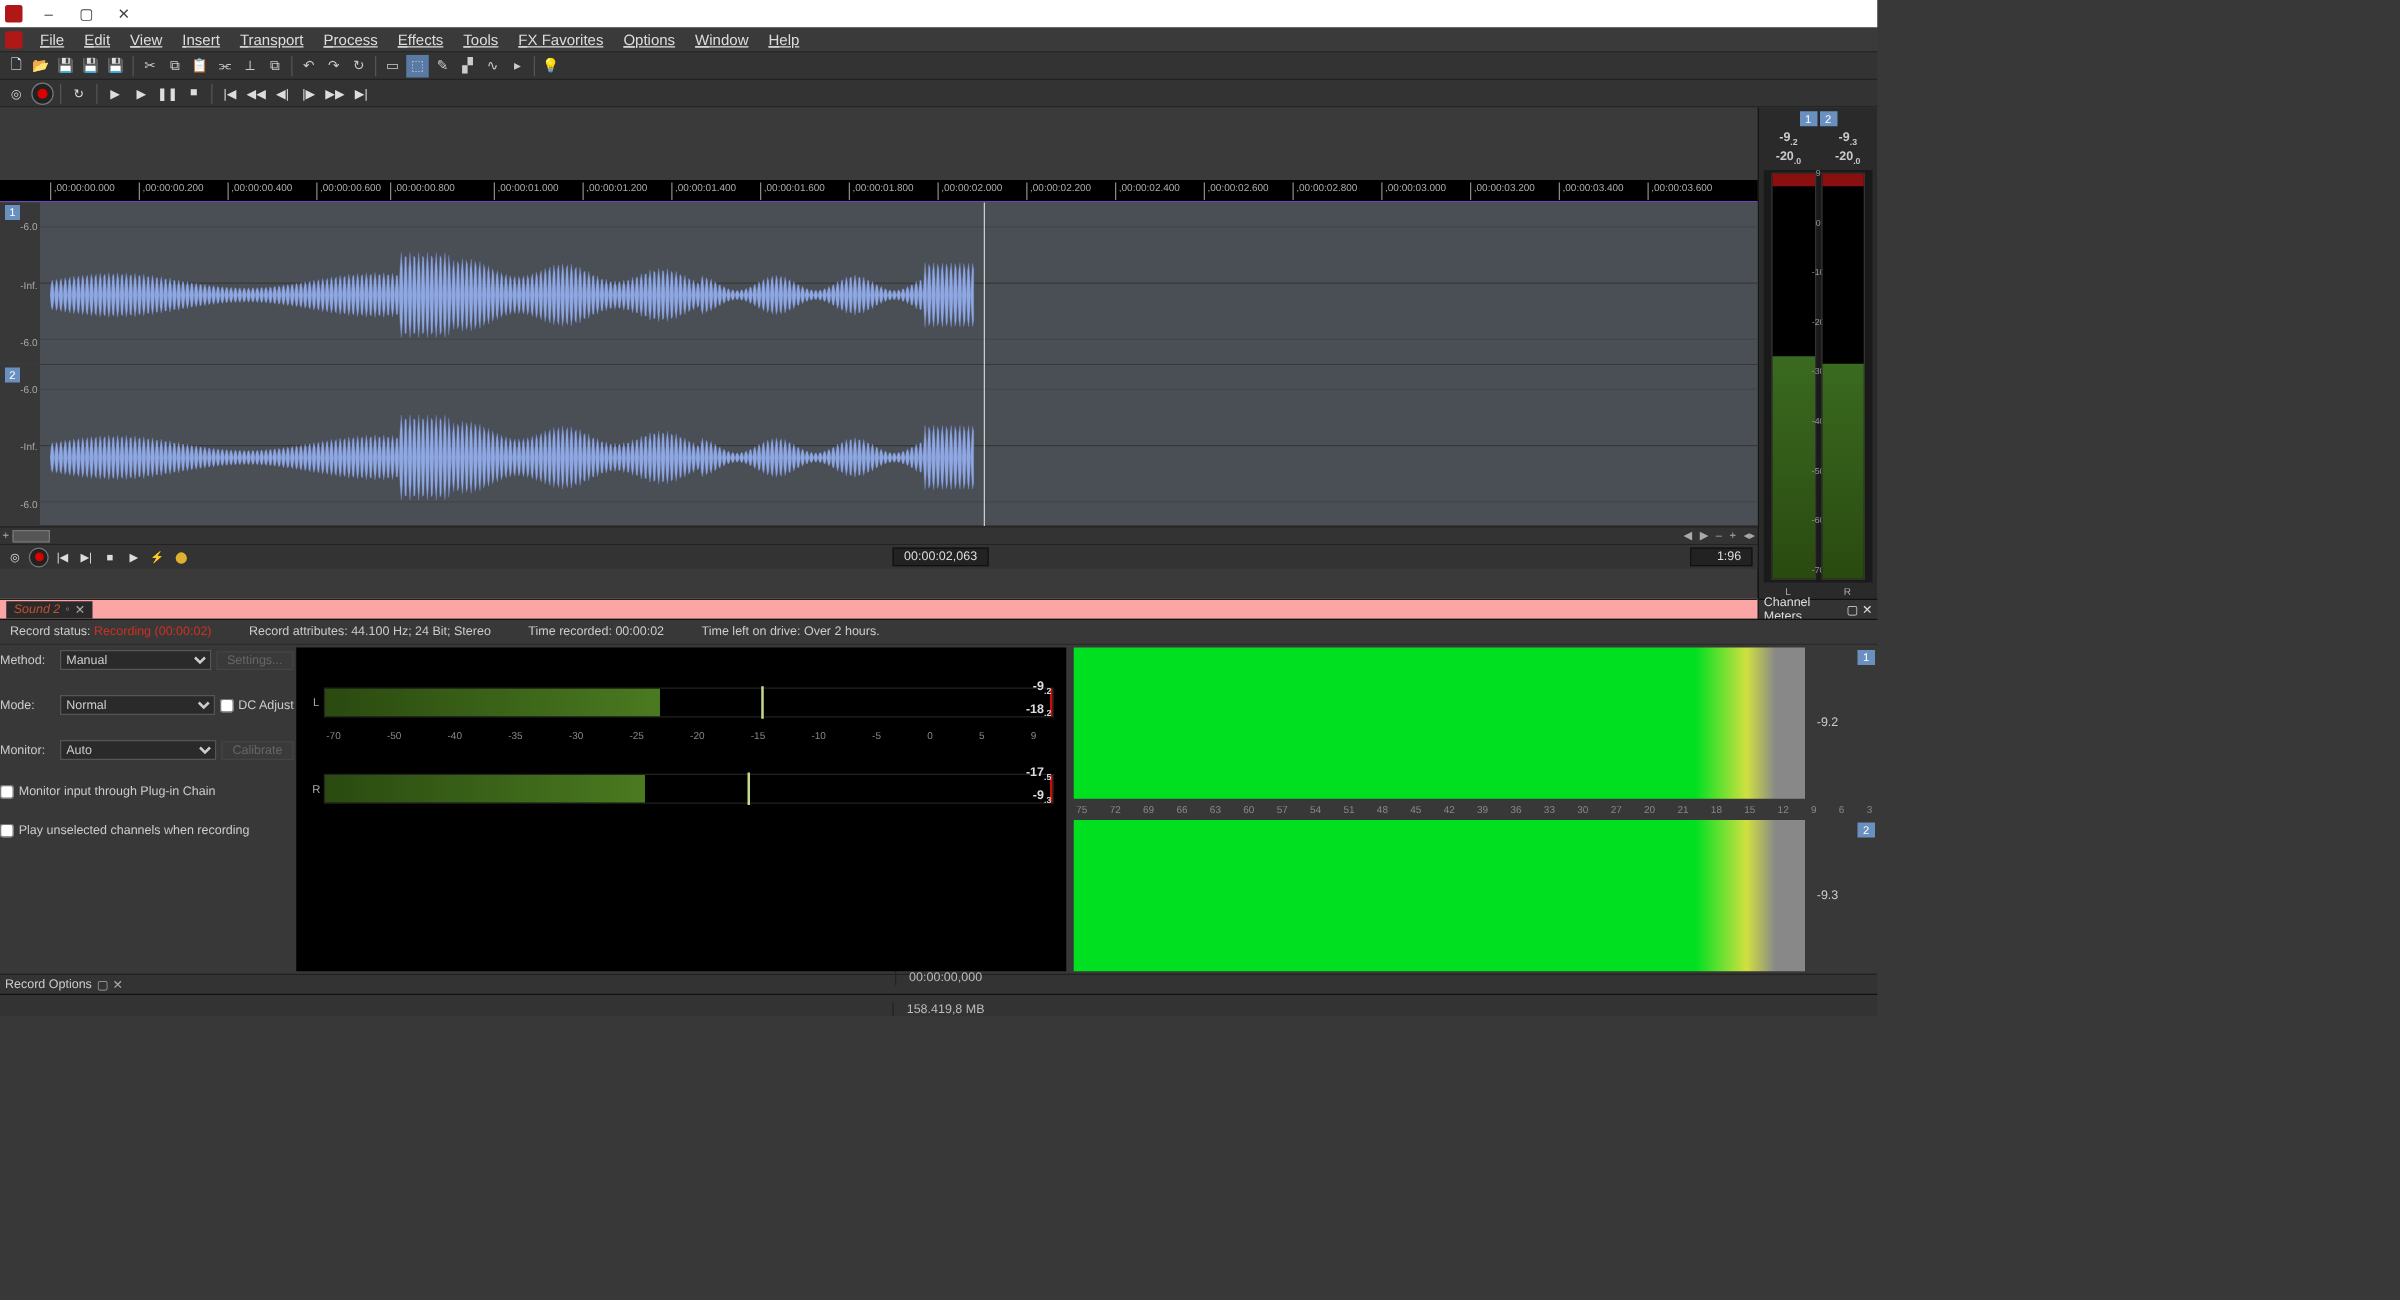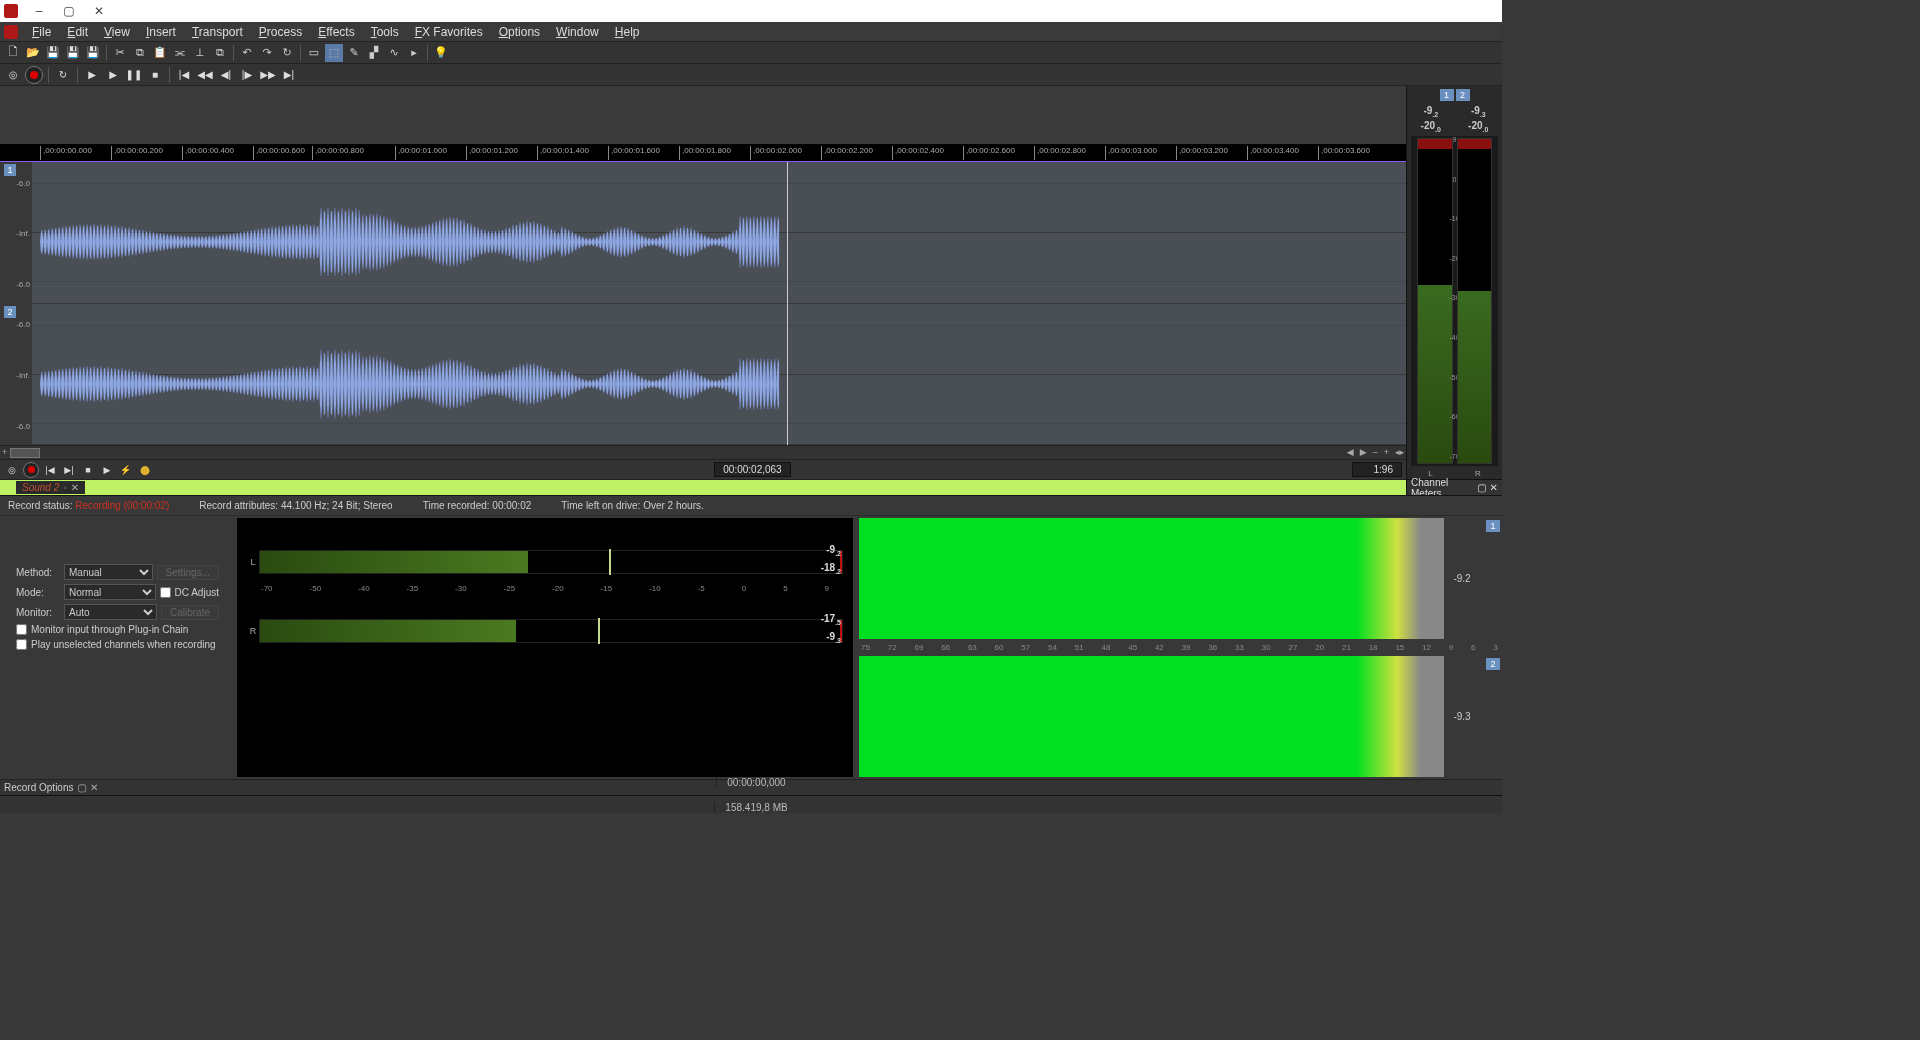--- a/index.html
+++ b/index.html
@@ -37,41 +37,41 @@
 .wave { position: absolute; left: 8px; top: 50%; height: 60px; transform: translateY(-50%); }
 .wave svg { display: block; }
 .cursor-line { position: absolute; top: 0; bottom: 0; width: 1px; background: #ccc; left: 56%; }
 .hscroll { height: 14px; background: #333; border-top: 1px solid #222; position: relative; }
 .hscroll .thumb { position: absolute; left: 10px; width: 30px; height: 10px; top: 2px; background: #555; border:1px solid #777; }
 .mini-transport { height: 20px; background: #333; display: flex; align-items: center; padding: 0 4px; gap: 3px; border-top:1px solid #222; }
 .mini-transport .tbtn { width: 16px; height: 16px; display: flex; align-items: center; justify-content: center; cursor: pointer; font-size: 9px; color: #ddd; }
 .mini-transport .rec { background:#222; border-radius:8px; border:1px solid #777; }
 .mini-transport .rec span { width:7px;height:7px;background:#d00;border-radius:50%; }
 .mini-transport .timebox { margin-left: auto; background:#222; border:1px solid #111; padding:1px 8px; font-size:10px; color:#ddd; }
-.doctab { height: 16px; background: #bef264; display: flex; align-items: center; padding: 0 16px; border-top:1px solid #222; }
+.doctab { height: 16px; background: #fca5a5; display: flex; align-items: center; padding: 0 5px; border-top:1px solid #222;margin-top:24px; }
 .doctab .tab { background: #2a2a2a; padding: 1px 6px; font-size: 10px; color: #c05030; font-style: italic; display:flex; align-items:center; gap:4px; }
 .doctab .tab .close { color:#aaa; cursor:pointer; font-style:normal; }
 .meters-panel { width: 96px; background: #2a2a2a; border-left:1px solid #111; display:flex; flex-direction:column; }
 .meters-header { display:flex; gap:2px; padding:3px; justify-content:center; }
 .meters-header .chnum { background:#6a90c0; color:#fff; width:14px; height:12px; text-align:center; font-size:9px; line-height:12px; }
 .meter-readout { display:flex; justify-content:space-around; font-size:10px; font-weight:bold; padding:1px 0; }
 .meter-bars { flex:1; display:flex; gap:4px; padding:2px 6px; position:relative; background: #1a1a1a; margin: 2px 4px; }
 .meter-col { flex:1; position:relative; background: linear-gradient(to bottom, #000 0%, #000 100%); border:1px solid #333; }
 .meter-fill { position:absolute; bottom:0; left:0; right:0; background: linear-gradient(to top, #2a4a10 0%, #3a6a20 100%); }
 .meter-red-top { position:absolute; top:0; left:0; right:0; height:10px; background:#8a1010; }
 .meter-scale { position:absolute; top:0; bottom:0; left:50%; width:16px; transform:translateX(-50%); font-size:7px; color:#999; pointer-events:none; }
 .meter-scale div { position:absolute; left:0; right:0; text-align:center; }
 .meters-footer { display:flex; justify-content:space-around; font-size:8px; padding:1px 0; color:#aaa; }
 .meters-title { height:16px; background:#333; font-size:10px; color:#ddd; padding:1px 4px; display:flex; align-items:center; border-top:1px solid #111; }
 .meters-title .controls { margin-left:auto; display:flex; gap:3px; }
 .record-section { height: 300px; background: #383838; display:flex; flex-direction:column; border-top:1px solid #111; }
 .rec-status-bar { height:20px; background:#383838; display:flex; align-items:center; padding:2px 8px; gap:30px; font-size:10px; color:#ccc; border-bottom:1px solid #2a2a2a; }
 .rec-status-bar .recording-text { color:#d03020; }
 .rec-body { flex:1; display:flex; }
-.rec-controls { width:235px; padding:4px 16px; display:flex; flex-direction:column; gap:4px; font-size:10px;margin-top:44px; }
+.rec-controls { width:235px; padding:4px 0; display:flex; flex-direction:column; gap:20px; font-size:10px; }
 .rec-row { display:flex; align-items:center; gap:4px; }
 .rec-row label { width:44px; }
 .rec-row select { flex:1; background:#2a2a2a; color:#ccc; border:1px solid #555; font-size:10px; height:16px; }
 .rec-row .disabled-btn { background:#3a3a3a; color:#666; border:1px solid #444; padding:1px 8px; font-size:10px; }
 .rec-row input[type=checkbox] { width:11px; height:11px; }
 .rec-meters { flex:1; display:flex; gap:6px; padding:2px; }
 .rec-meter-block { background:#000; display:flex; flex-direction:column; position:relative; }
 .rec-meter-block.left { width:616px; }
 .rec-meter-block.right { flex:1; display:flex; flex-direction:column; gap:4px; }
 .peak-meter { flex:1; position:relative; margin: 30px 10px 10px 10px; }
@@ -97,21 +97,21 @@
 
 <div class="titlebar">
   <div class="app-icon"></div>
   <div class="winbtn">–</div>
   <div class="winbtn">▢</div>
   <div class="winbtn">✕</div>
 </div>
 
 <div class="menubar">
   <div class="app-icon"></div>
-  <div id="menu-items" style="display: flex;">
+  <div id="menu-items" style="display: flex; text-decoration: underline;">
       <div class="menu"><u>F</u>ile</div>
       <div class="menu"><u>E</u>dit</div>
       <div class="menu"><u>V</u>iew</div>
       <div class="menu"><u>I</u>nsert</div>
       <div class="menu"><u>T</u>ransport</div>
       <div class="menu"><u>P</u>rocess</div>
       <div class="menu"><u>E</u>ffects</div>
       <div class="menu"><u>T</u>ools</div>
       <div class="menu"><u>F</u>X Favorites</div>
       <div class="menu"><u>O</u>ptions</div>

